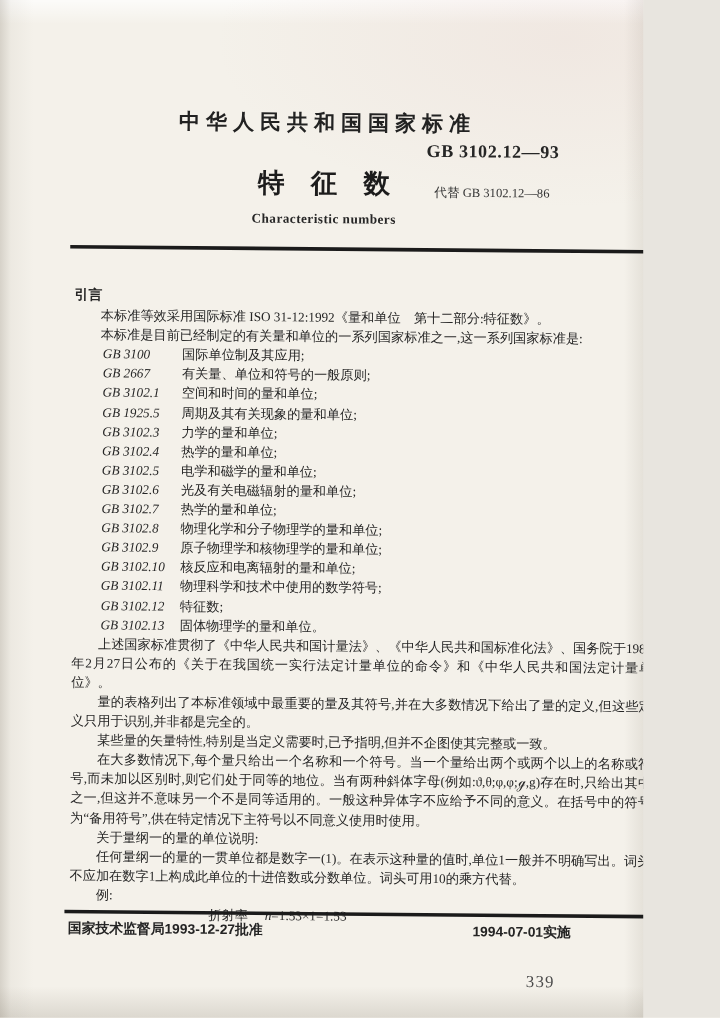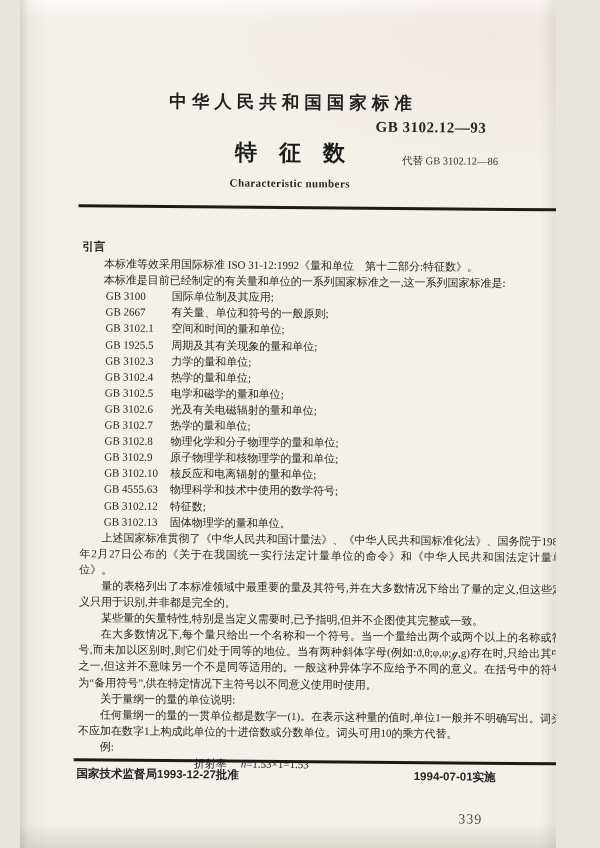--- a/index.html
+++ b/index.html
@@ -11,21 +11,20 @@
     color: #262626;
     font-family: "Liberation Serif", "DejaVu Serif", serif;
     background:
       radial-gradient(420px 200px at 88% 4%, rgba(205,150,150,0.10), rgba(205,150,150,0) 70%),
       linear-gradient(90deg, rgba(95,85,68,0.20) 0px, rgba(95,85,68,0.05) 9px, rgba(95,85,68,0) 28px),
       linear-gradient(270deg, rgba(95,85,68,0.10) 0px, rgba(95,85,68,0) 16px),
       linear-gradient(0deg, rgba(95,85,68,0.16) 0px, rgba(95,85,68,0) 26px),
       linear-gradient(180deg, rgba(255,255,255,0.75) 0px, rgba(255,255,255,0) 20px),
       #f4f1ea;
     overflow: hidden;
-    margin-left: 20px;
   }
 
   .scan {
     position: absolute; inset: 0;
     transform: rotate(0.5deg);
     transform-origin: 50% 45%;
   }
 
   
   .org-title {
@@ -39,21 +38,21 @@
     position: absolute; top: 118px; right: 72px;
     font-size: 15px; font-weight: 700; letter-spacing: 0.5px;
   }
   .doc-title {
     position: absolute; top: 138px; left: 0; width: 100%;
     text-align: center;
     font-family: "Liberation Sans", "DejaVu Sans", sans-serif;
     font-size: 22px; font-weight: 700; color: #1c1c1c;
   }
   .replaces {
-    position: absolute; top: 153px; right: 60px;
+    position: absolute; top: 153px; right: 80px;
     font-size: 10.5px; color: #333;
   }
   .en-title {
     position: absolute; top: 177px; left: 0; width: 100%;
     text-align: center;
     font-size: 11px; font-weight: 700; letter-spacing: 0.4px;
   }
   .rule { position: absolute; left: 57px; width: 487px; height: 3px; background: #1b1b1b; }
   .rule-top { top: 206px; }
   .rule-bottom { top: 760px; height: 2.5px; }
@@ -64,21 +63,21 @@
     font-size: 11px; line-height: 16.1px;
     text-align: justify;
   }
   .intro-heading {
     font-family: "Liberation Sans", "DejaVu Sans", sans-serif;
     font-size: 11.5px; font-weight: 700; margin-bottom: 1px;
   }
   .doc-body p { margin: 0; text-indent: 2em; }
   .gb-list { margin: 0; }
   .gb-row { padding-left: 24px; white-space: nowrap; }
-  .gb-code { display: inline-block; width: 66px; }
+  .gb-code { display: inline-block; width: 66px; font-style: italic; }
   .example-label { text-indent: 2em; }
   .example-line { margin-left: 116px; }
   .example-line .var { font-style: italic; margin-left: 14px; }
 
   
   .footer-text {
     position: absolute; top: 768px;
     font-family: "Liberation Sans", "DejaVu Sans", sans-serif;
     font-size: 11.5px; font-weight: 600; color: #242424;
   }
@@ -131,21 +130,21 @@
           <div class="gb-row"><span class="gb-code">GB 3102.6</span><span>光及有关电磁辐射的量和单位;</span></div>
 
           <div class="gb-row"><span class="gb-code">GB 3102.7</span><span>热学的量和单位;</span></div>
 
           <div class="gb-row"><span class="gb-code">GB 3102.8</span><span>物理化学和分子物理学的量和单位;</span></div>
 
           <div class="gb-row"><span class="gb-code">GB 3102.9</span><span>原子物理学和核物理学的量和单位;</span></div>
 
           <div class="gb-row"><span class="gb-code">GB 3102.10</span><span>核反应和电离辐射的量和单位;</span></div>
 
-          <div class="gb-row"><span class="gb-code">GB 4555.63</span><span>物理科学和技术中使用的数学符号;</span></div>
+          <div class="gb-row"><span class="gb-code">GB 3102.11</span><span>物理科学和技术中使用的数学符号;</span></div>
 
           <div class="gb-row"><span class="gb-code">GB 3102.12</span><span>特征数;</span></div>
 
           <div class="gb-row"><span class="gb-code">GB 3102.13</span><span>固体物理学的量和单位。</span></div>
         </div>
 
       <div>
 
           <p>上述国家标准贯彻了《中华人民共和国计量法》、《中华人民共和国标准化法》、国务院于1984年2月27日公布的《关于在我国统一实行法定计量单位的命令》和《中华人民共和国法定计量单位》。</p>
 

